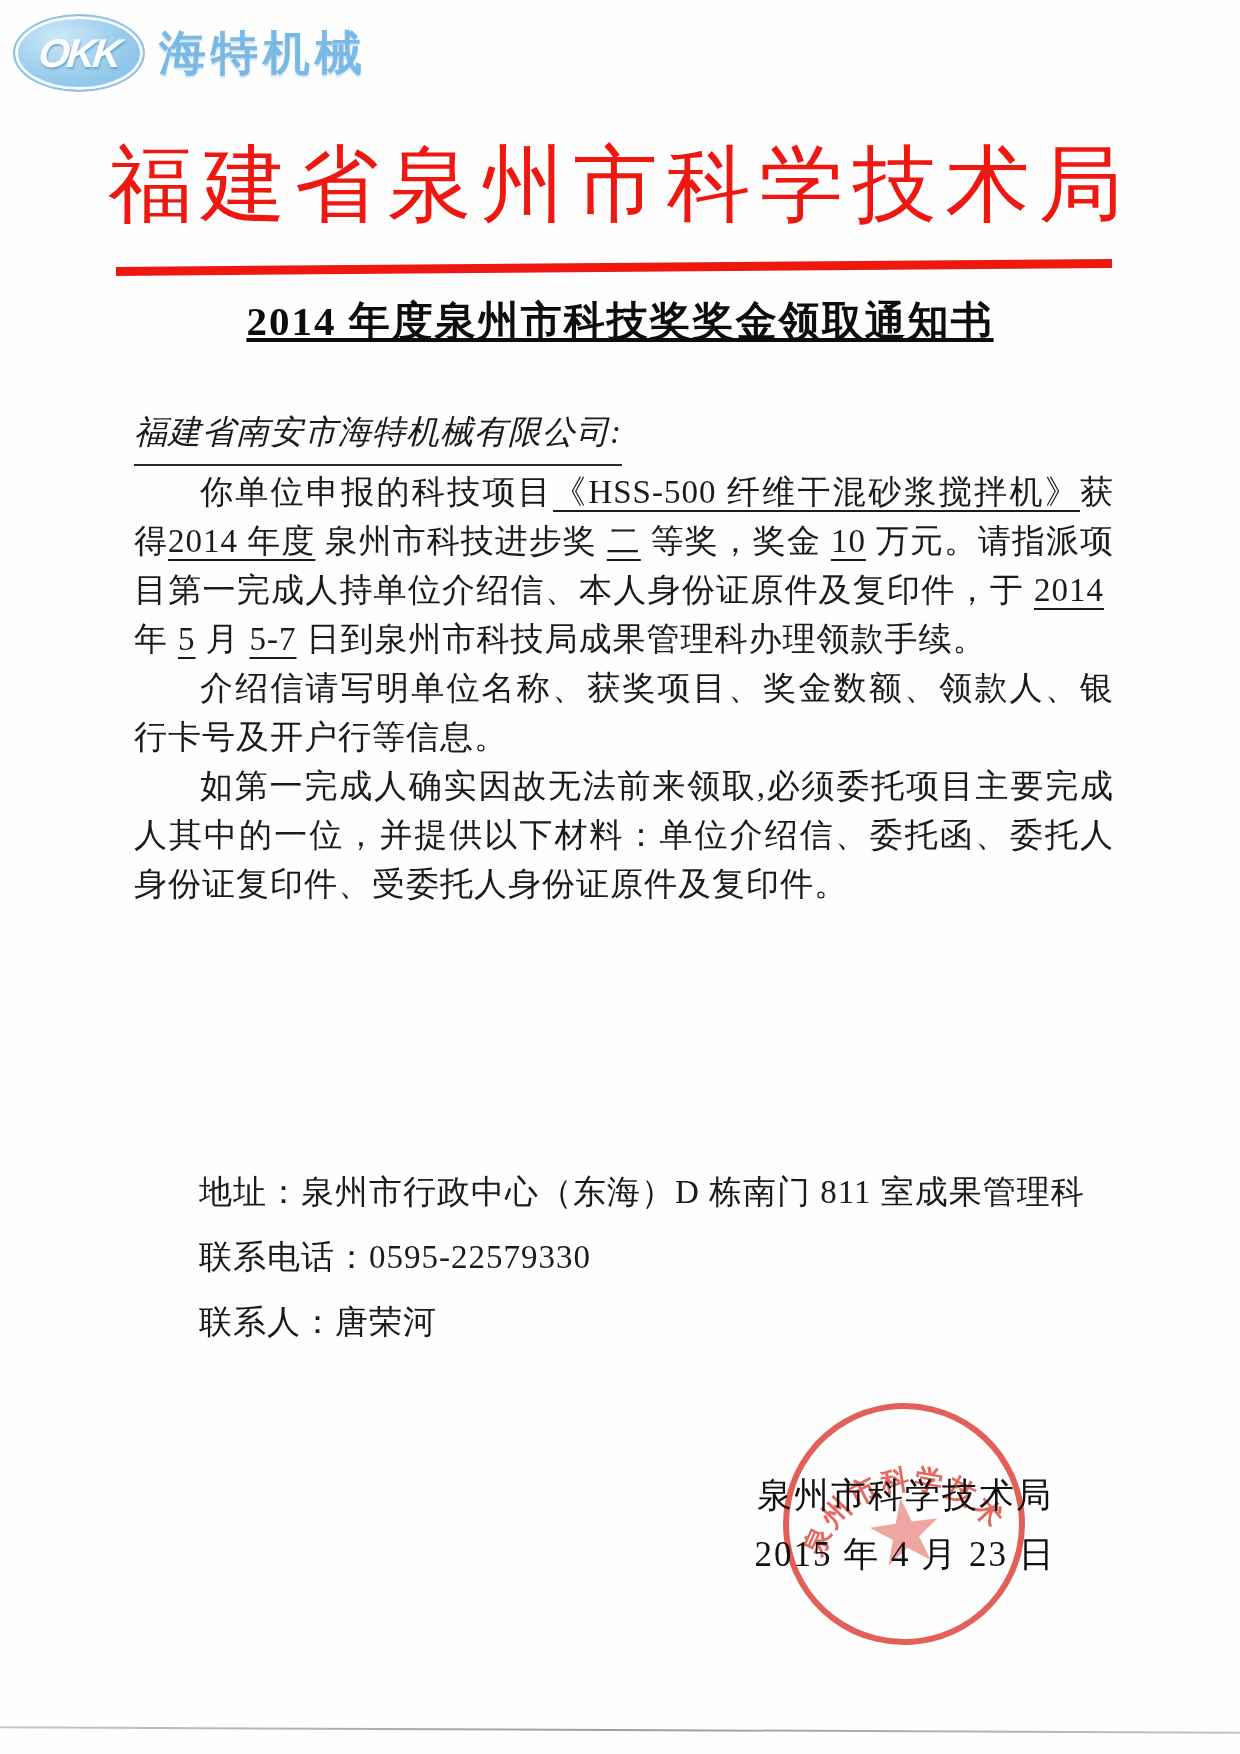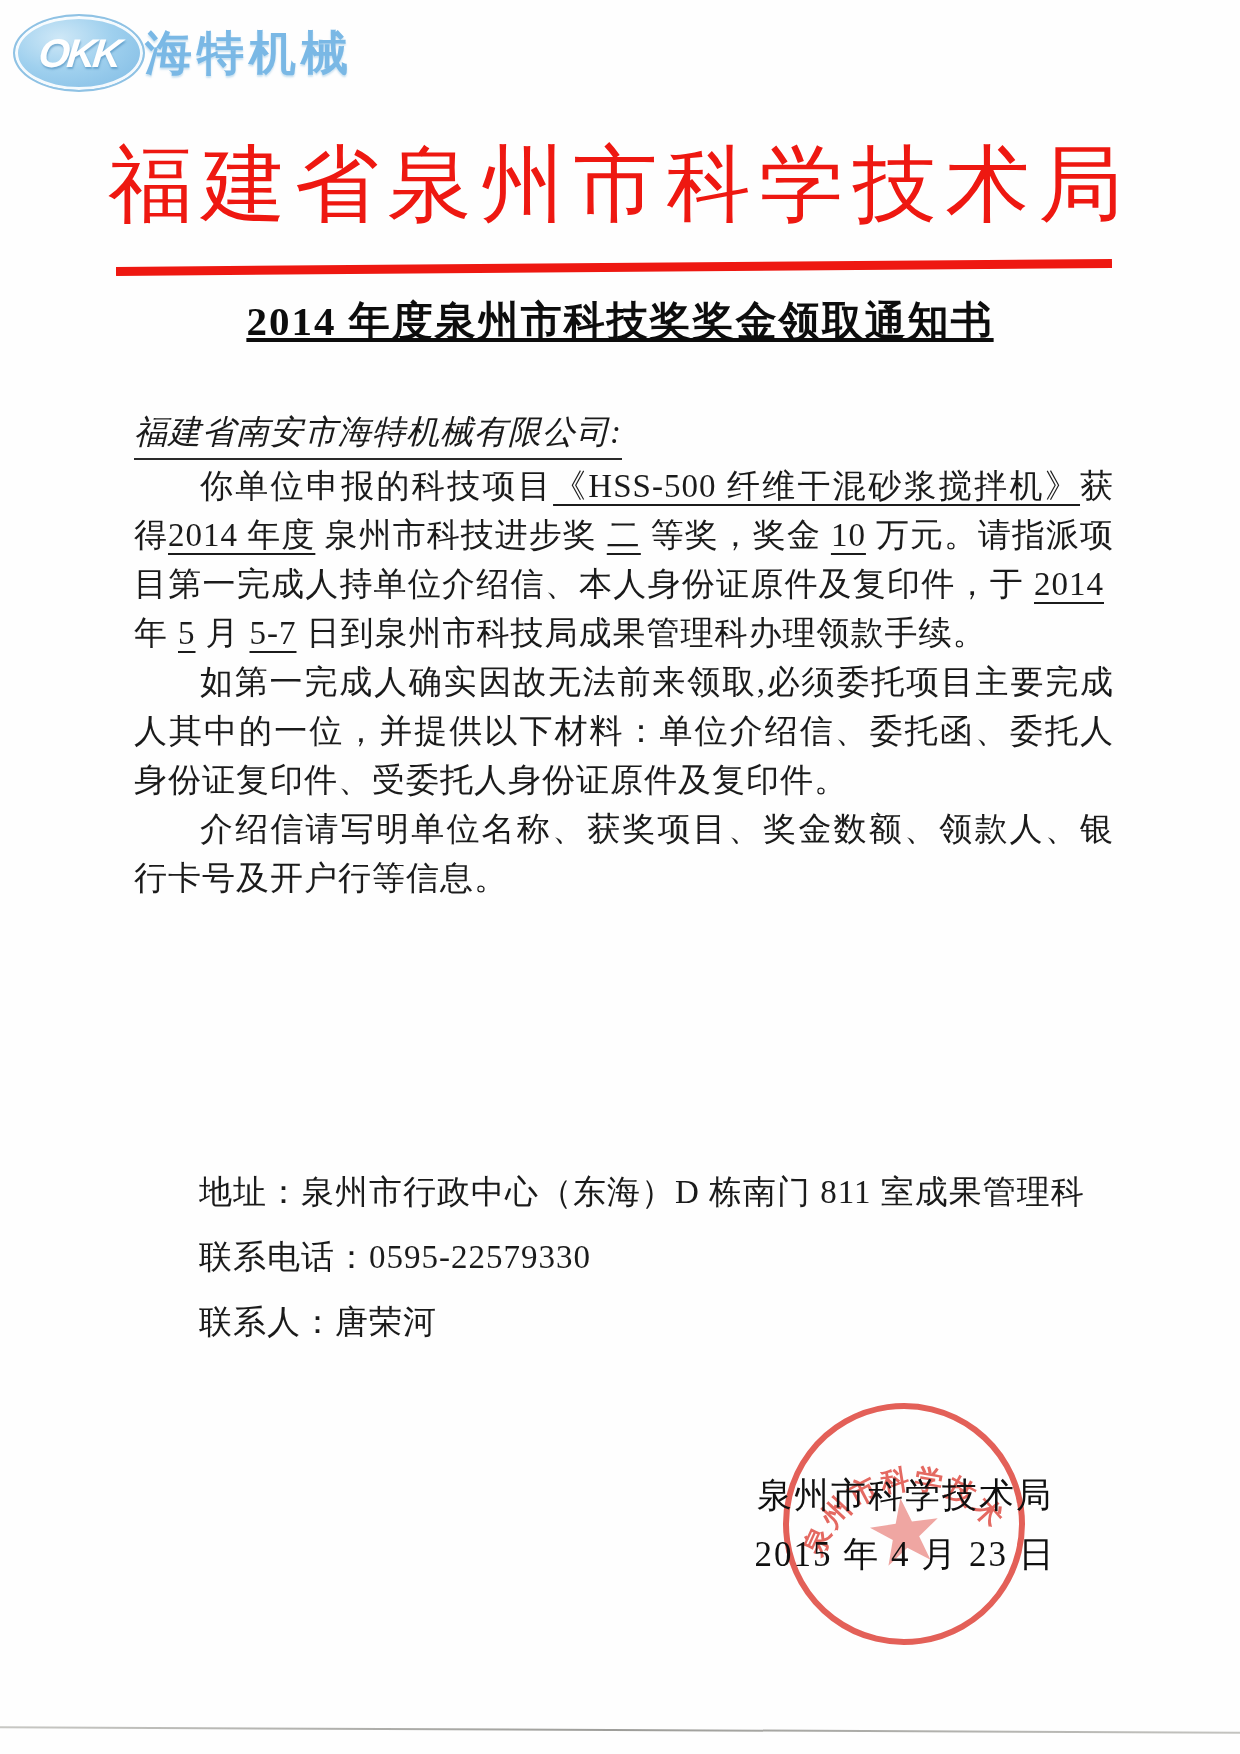--- a/index.html
+++ b/index.html
@@ -22,21 +22,21 @@
     box-shadow:inset 0 0 0 3px rgba(255,255,255,.9);
     display:flex;align-items:center;justify-content:center;
   }
   .logo-badge{
     font-family:"Liberation Sans","DejaVu Sans",sans-serif;
     font-style:italic;font-weight:bold;font-size:40px;color:#fff;
     letter-spacing:-3px;text-shadow:1px 2px 2px rgba(60,130,180,.55);
     transform:skewX(-6deg);
   }
   .logo-company{
-    margin-left:0;
+    margin-left:14px;
     font-family:"Liberation Sans","DejaVu Sans",sans-serif;
     font-weight:bold;font-size:47px;letter-spacing:5px;
     color:#7ab8e5;
     text-shadow:0 2px 2px rgba(120,180,220,.4);
   }
 
   
   .agency-title{
     position:absolute;top:128px;left:0;width:100%;
     text-align:center;
@@ -59,21 +59,21 @@
   
   .body-text{
     position:absolute;left:134px;top:408px;width:980px;
     font-size:33px;line-height:49px;text-align:justify;
     letter-spacing:1px;
   }
   .addressee{
     display:inline-block;
     font-style:italic;
     border-bottom:2px solid #2a2a2a;
-    padding-bottom:1px;margin-bottom:2px;
+    padding-bottom:7px;margin-bottom:2px;
   }
   .body-text p{margin:0;text-indent:2em;}
   .u{
     text-decoration:underline;
     text-underline-offset:7px;
     text-decoration-thickness:2px;
     margin-top:44px;
   }
   .u-pad{padding:0 10px;}
 
@@ -117,22 +117,22 @@
   </div>
 
   <div class="agency-title">福建省泉州市科学技术局</div>
   <div class="red-rule"></div>
 
   <div class="doc-title">2014 年度泉州市科技奖奖金领取通知书</div>
 
   <div class="body-text">
     <span class="addressee">福建省南安市海特机械有限公司:</span>
     <p><span>你单位申报的科技项目</span><span class="u">《HSS-500 纤维干混砂浆搅拌机》</span><span>获得</span><span class="u">2014 年度</span><span> 泉州市科技进步奖</span><span class="u u-pad">二</span><span>等奖，奖金</span><span class="u u-pad">10</span><span>万元。请指派项目第一完成人持单位介绍信、本人身份证原件及复印件，于</span><span class="u u-pad">2014</span><span>年</span><span class="u u-pad">5</span><span>月</span><span class="u u-pad">5-7</span><span>日到泉州市科技局成果管理科办理领款手续。</span></p>
+    <p>介绍信请写明单位名称、获奖项目、奖金数额、领款人、银行卡号及开户行等信息。</p>
     <p>如第一完成人确实因故无法前来领取,必须委托项目主要完成人其中的一位，并提供以下材料：单位介绍信、委托函、委托人身份证复印件、受委托人身份证原件及复印件。</p>
-    <p>介绍信请写明单位名称、获奖项目、奖金数额、领款人、银行卡号及开户行等信息。</p>
   </div>
 
   <div class="contact">
     <div><span>地址：</span><span>泉州市行政中心（东海）D 栋南门 811 室成果管理科</span></div>
     <div><span>联系电话：</span><span>0595-22579330</span></div>
     <div><span>联系人：</span><span>唐荣河</span></div>
   </div>
 
   <svg class="stamp" viewBox="0 0 264 264">
     <circle cx="132" cy="132" r="118" fill="none" stroke="#d9281e" stroke-width="6" opacity="0.9"></circle>

